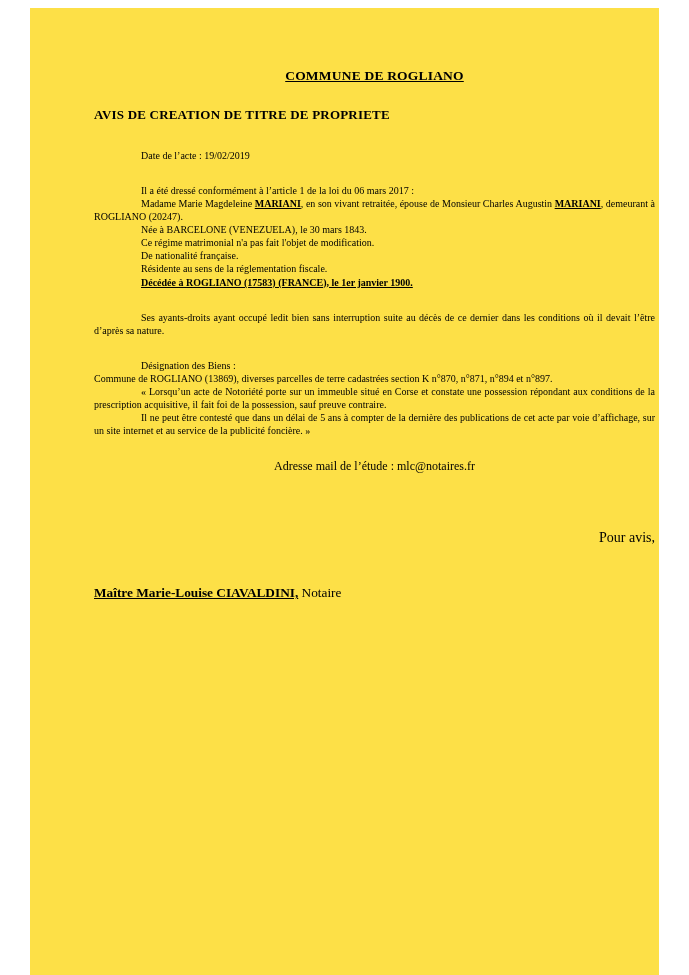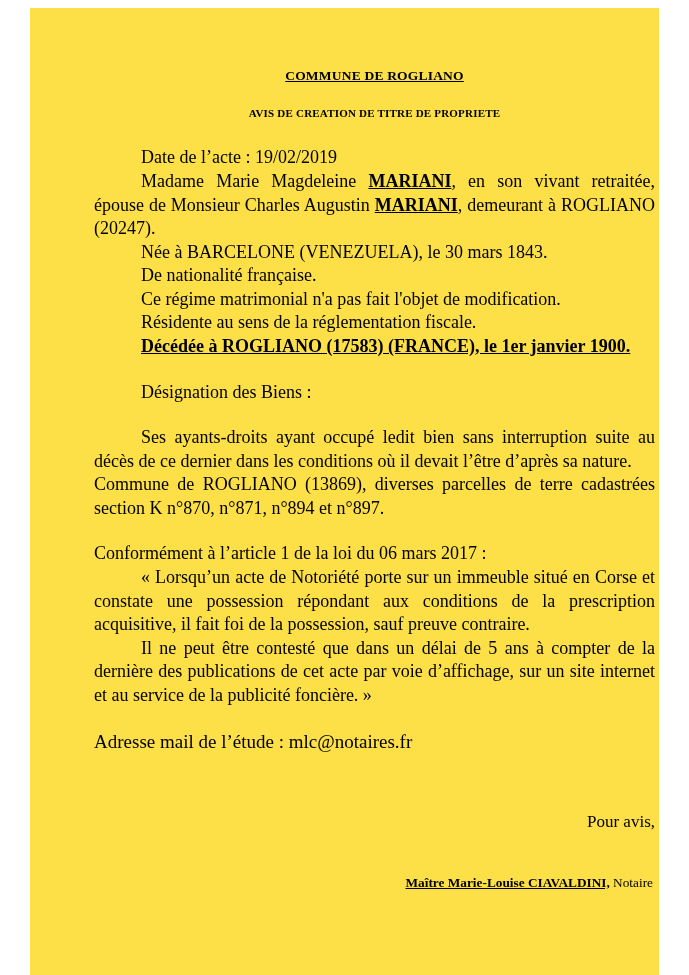--- a/index.html
+++ b/index.html
@@ -28,107 +28,107 @@
   .title-main {
     text-align: center;
     font-weight: bold;
     font-size: 13.5px;
     letter-spacing: 0.2px;
     text-decoration: underline;
     margin: 0;
     line-height: 1.2;
   }
   .title-sub {
-    text-align: center;
+    text-align: left;
     font-weight: bold;
-    font-size: 11px;
+    font-size: 13px;
     letter-spacing: 0.2px;
     margin: 0;
     padding-top: 23px;
     line-height: 1.2;
   }
 
   
   .p {
-    font-size: 18px;
+    font-size: 10px;
     line-height: 1.31;
     text-align: justify;
     text-justify: inter-word;
     margin: 0;
     hyphens: none;
   }
   .indent {
     text-indent: 47px;
   }
   .noindent {
     text-indent: 0;
   }
   .gap-lg { padding-top: 22px; }
   .gap-sm { padding-top: 0; }
 
   b, .b { font-weight: bold; text-decoration: underline; }
 
   
   .sig-avis {
-    font-size: 17px;
+    font-size: 14px;
     text-align: right;
     padding-top: 40px;
     line-height: 1.31;
   }
   .sig-name {
     font-size: 13.3px;
-    text-align: right;
+    text-align: left;
     padding-top: 23px;
     padding-right: 2px;
     line-height: 1.31;
   }
   .mail-line {
-    font-size: 19px;
+    font-size: 12px;
     line-height: 1.31;
     padding-top: 22px;
-    text-align: left;
+    text-align: center;
     text-indent: 0;
   }
 </style>
 </head>
 <body>
 
 <div class="page">
   <div class="content">
 
     <h1 class="title-main">COMMUNE DE ROGLIANO</h1>
 
     <h2 class="title-sub">AVIS DE CREATION DE TITRE DE PROPRIETE</h2>
 
     <p class="p noindent gap-lg" style="padding-top:26px; text-indent:47px;">Date de l’acte : 19/02/2019</p>
 
 
+    <p class="p indent gap-lg">Il a été dressé conformément à l’article 1 de la loi du 06 mars 2017 :</p>
 
 
 
     <p class="p indent gap-sm"><span>Madame Marie Magdeleine </span><b>MARIANI</b><span>, en son vivant retraitée, épouse de Monsieur Charles Augustin </span><b>MARIANI</b><span>, demeurant à ROGLIANO (20247).</span></p>
 
     <p class="p indent gap-sm">Née à BARCELONE (VENEZUELA), le 30 mars 1843.</p>
 
 
+    <p class="p indent gap-sm">Ce régime matrimonial n'a pas fait l'objet de modification.</p>
+
     <p class="p indent gap-sm">De nationalité française.</p>
-
-    <p class="p indent gap-sm">Ce régime matrimonial n'a pas fait l'objet de modification.</p>
 
     <p class="p indent gap-sm">Résidente au sens de la réglementation fiscale.</p>
 
     <p class="p indent gap-sm b">Décédée à ROGLIANO (17583) (FRANCE), le 1er janvier 1900.</p>
 
+    <p class="p indent gap-lg">Ses ayants-droits ayant occupé ledit bien sans interruption suite au décès de ce dernier dans les conditions où il devait l’être d’après sa nature.</p>
+
     <p class="p indent gap-lg">Désignation des Biens :</p>
-
-    <p class="p indent gap-lg">Ses ayants-droits ayant occupé ledit bien sans interruption suite au décès de ce dernier dans les conditions où il devait l’être d’après sa nature.</p>
 
     <p class="p noindent gap-sm">Commune de ROGLIANO (13869), diverses parcelles de terre cadastrées section K n°870, n°871, n°894 et n°897.</p>
 
-    <p class="p noindent gap-lg">Conformément à l’article 1 de la loi du 06 mars 2017 :</p>
 
     <p class="p indent gap-sm">« Lorsqu’un acte de Notoriété porte sur un immeuble situé en Corse et constate une possession répondant aux conditions de la prescription acquisitive, il fait foi de la possession, sauf preuve contraire.</p>
 
     <p class="p indent gap-sm">Il ne peut être contesté que dans un délai de 5 ans à compter de la dernière des publications de cet acte par voie d’affichage, sur un site internet et au service de la publicité foncière. »</p>
 
     <p class="p mail-line">Adresse mail de l’étude : mlc@notaires.fr</p>
 
     <p class="sig-avis">Pour avis,</p>
 
     <p class="sig-name"><b>Maître Marie-Louise CIAVALDINI,</b><span> Notaire</span></p>

